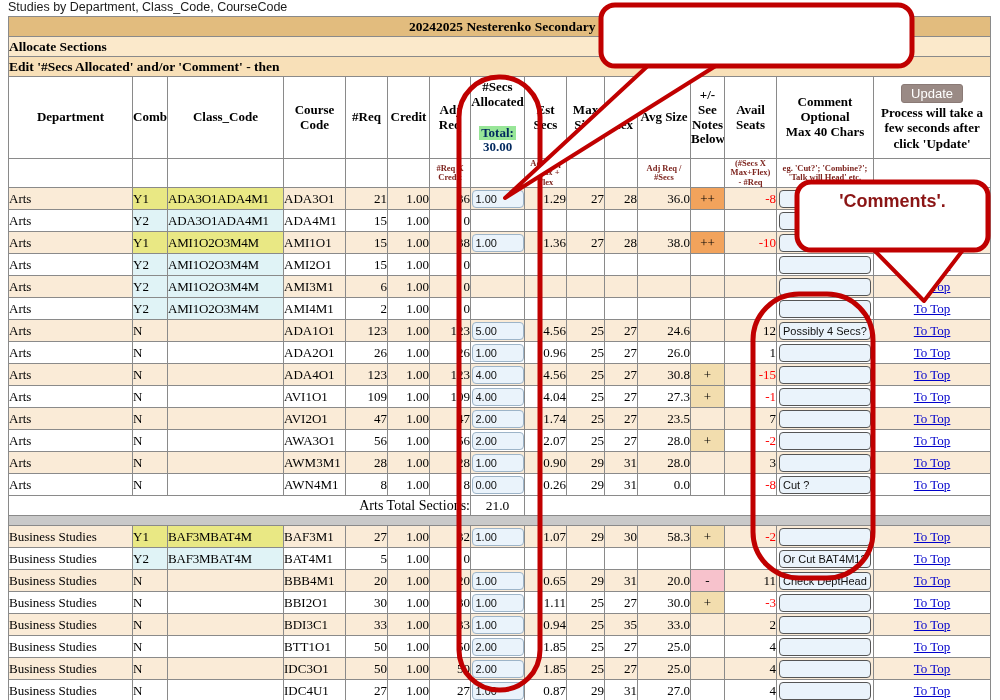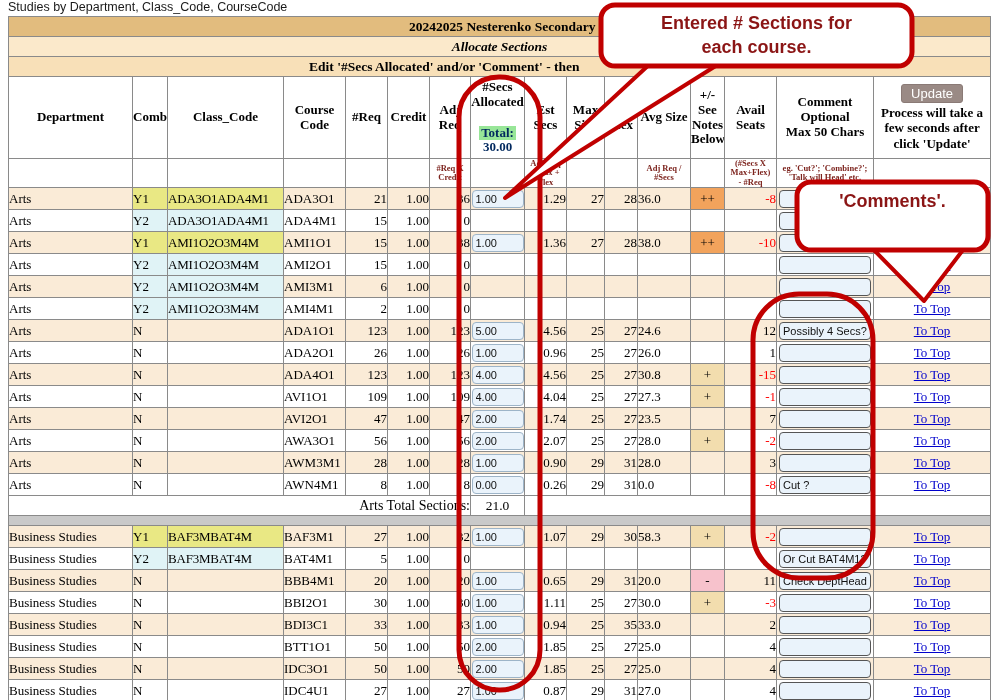--- a/index.html
+++ b/index.html
@@ -6,40 +6,40 @@
   .screen{position:relative;width:1000px;height:700px;overflow:hidden;background:#fff;
           font-family:"Liberation Serif",serif;}
   .sorted-by{position:absolute;left:8px;top:0;font-family:"Liberation Sans",sans-serif;
              font-size:12.5px;color:#1a1a1a;white-space:pre;}
   table.alloc{position:absolute;left:8px;top:16px;width:982px;border-collapse:collapse;
               table-layout:fixed;background:#fff;}
   table.alloc td,table.alloc th{border:1px solid #8a8a8a;padding:0;overflow:hidden;
               font-weight:normal;vertical-align:middle;}
   tr.banner1 td{background:#e2bc7e;height:19px;font-weight:bold;font-size:13.5px;
               text-align:left;padding-left:400px;white-space:pre;}
-  tr.banner2 td{background:#fbe9cb;height:19px;font-weight:bold;font-size:13.5px;text-align:center;font-style:italic;}
+  tr.banner2 td{background:#fbe9cb;height:19px;font-weight:bold;font-size:13.5px;text-align:left;}
   tr.banner3 td{background:#f8e0b8;height:19px;font-weight:bold;font-size:13.5px;
-              text-align:left;padding-left:300px;white-space:pre;}
+              text-align:left;white-space:pre;}
   tr.colhead th{background:#fff;height:81px;font-weight:bold;font-size:13px;line-height:1.15;
               text-align:center;}
   tr.subhead td{height:25px;font-size:8.5px;font-weight:bold;color:#7d241e;text-align:center;line-height:1.1;}
   tr.datarow{height:21px;}
   tr.datarow td{font-size:13px;height:21px;}
   tr.datarow.peach td{background:#faebd7;}
   td.c-dept{font-size:12px;padding-left:2px;}
   td.c-comb{font-size:12px;padding-left:2px;}
   td.c-class{font-size:14px;padding-left:2px;letter-spacing:-0.2px;}
   td.c-course{font-size:14px;font-weight:bold;padding-left:2px;}
   td.c-req,td.c-adj{text-align:right;padding-right:4px;font-size:13.5px;}
   td.c-adj{font-weight:bold;}
   td.c-credit{text-align:right;padding-right:6px;font-size:13.5px;}
   td.c-est{text-align:right;padding-right:7px;font-size:13.5px;}
   td.c-max{text-align:right;padding-right:10px;font-size:13.5px;}
   td.c-flex{text-align:right;padding-right:8px;font-size:13.5px;}
-  td.c-avg{padding-right:14px;font-size:13.5px;font-weight:bold;}
+  td.c-avg{text-align:right;padding-right:14px;font-size:13.5px;font-weight:bold;}
   td.c-flag{text-align:center;font-size:13px;}
   td.c-avail{text-align:right;padding-right:8px;font-size:13.5px;}
   td.c-avail.neg{color:#f00;}
   td.c-secs,td.c-comment{text-align:center;}
   td.c-totop{text-align:center;}
   .bg-y1{background:#e9e884 !important;}
   .bg-y2{background:#e0f3f6 !important;}
   .bg-pp{background:#f2a35c !important;}
   .bg-p{background:#f2ddae !important;}
   .bg-m{background:#f7c2cc !important;}
@@ -123,21 +123,21 @@
 Flex</th>
         <th>Avg Size</th>
         <th style="white-space:pre-line">+/-
 See
 Notes
 Below</th>
         <th style="white-space:pre-line">Avail
 Seats</th>
         <th style="white-space:pre-line">Comment
 Optional
-Max 50 Chars</th>
+Max 40 Chars</th>
         <th>
           <button class="update-btn">Update</button>
           <div class="update-note">Process will take a few seconds after click 'Update'</div>
         </th>
       </tr>
       <tr class="subhead">
         <td></td>
           <td></td>
           <td></td>
         <td></td>
@@ -570,21 +570,17 @@
 
   <svg class="overlay" viewBox="0 0 1000 700">
     <rect x="459" y="77" width="81" height="613" rx="40" fill="none" stroke="#c00000" stroke-width="5"></rect>
     <rect x="753" y="294" width="120" height="284" rx="46" fill="none" stroke="#c00000" stroke-width="5"></rect>
     <polygon points="652,62 722,62 505,198" fill="#fff" stroke="#c00000" stroke-width="4" stroke-linejoin="round"></polygon>
     <polygon points="870,246 966,246 924,301" fill="#fff" stroke="#c00000" stroke-width="4" stroke-linejoin="round"></polygon>
     <rect x="601" y="5" width="311" height="61" rx="14" fill="#fff" stroke="#c00000" stroke-width="5"></rect>
     <rect x="797" y="182" width="191" height="68" rx="14" fill="#fff" stroke="#c00000" stroke-width="5"></rect>
   </svg>
 
-  <div class="callout-text" style="left:601px;top:11px;width:311px;">
-    <div>Entered # Sections for</div>
-    <div>each course.</div>
-  </div>
   <div class="callout-text" style="left:797px;top:189px;width:191px;">
     <div>'Comments'.</div>
   </div>
 
 </div>
 
 </body></html>

